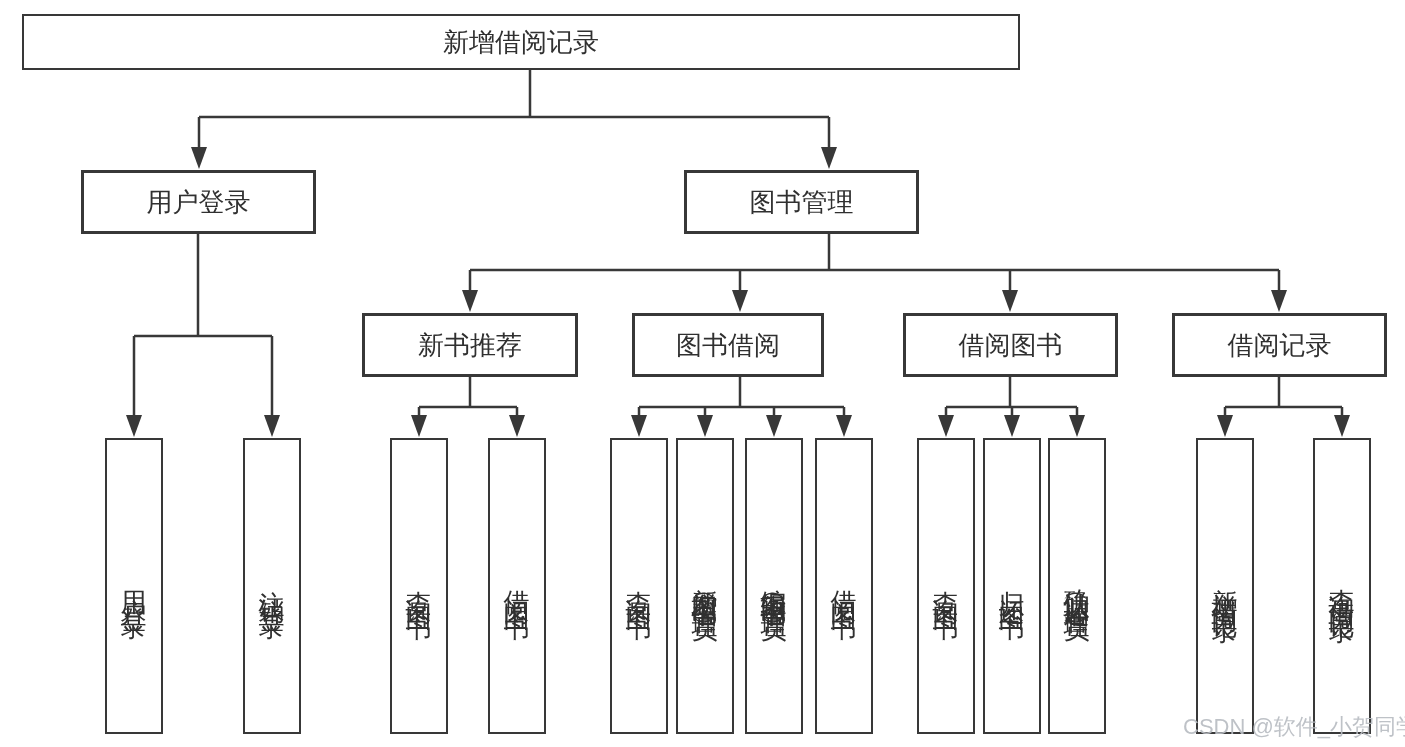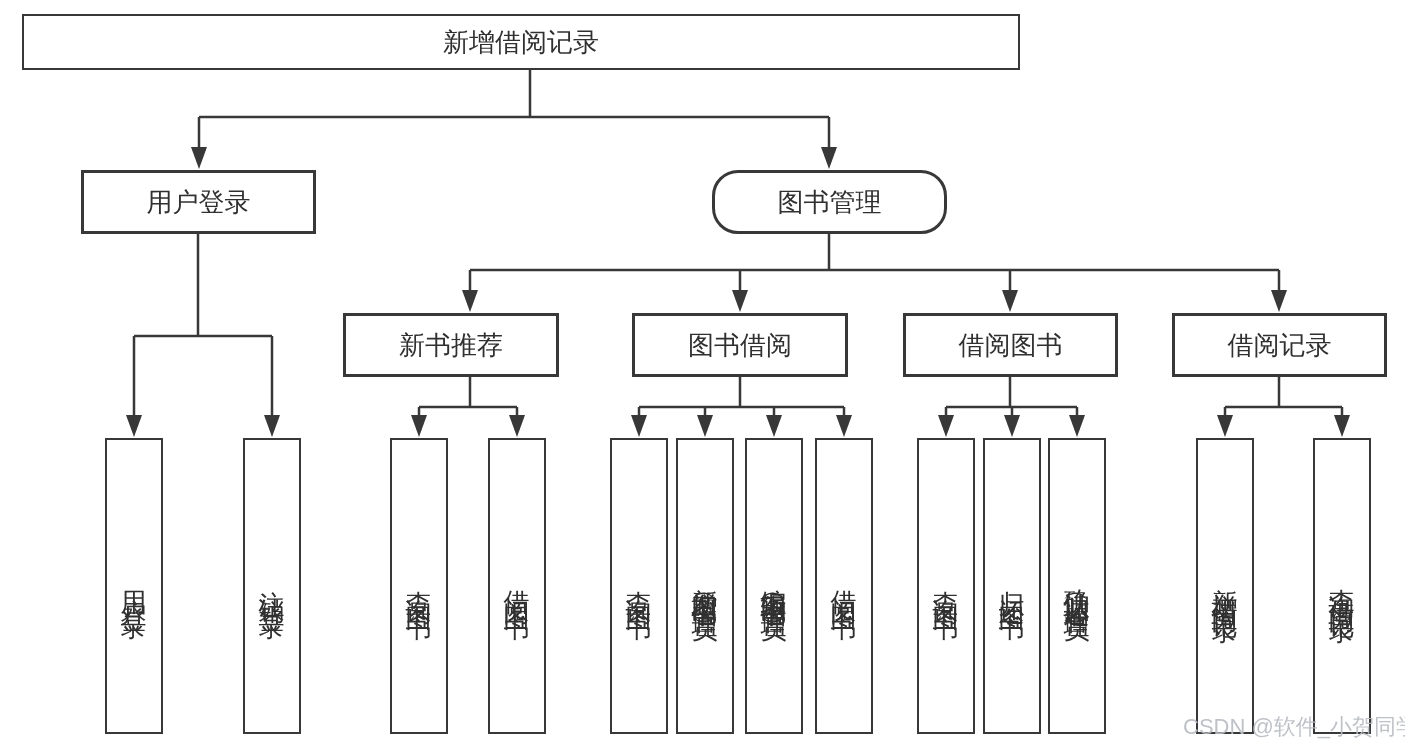--- a/index.html
+++ b/index.html
@@ -102,28 +102,28 @@
     </g>
   </svg>
 
   <div class="node root">
     <span>新增借阅记录</span>
   </div>
 
   <div class="node lvl2" style="left:81px;">
     <span>用户登录</span>
   </div>
-  <div class="node lvl2" style="left:712px;border-radius:26px;">
+  <div class="node lvl2" style="left:684px;">
     <span>图书管理</span>
   </div>
 
-  <div class="node lvl3" style="left:343px;width:216px;">
+  <div class="node lvl3" style="left:362px;width:216px;">
     <span>新书推荐</span>
   </div>
-  <div class="node lvl3" style="left:632px;width:216px;">
+  <div class="node lvl3" style="left:632px;width:192px;">
     <span>图书借阅</span>
   </div>
   <div class="node lvl3" style="left:903px;width:215px;">
     <span>借阅图书</span>
   </div>
   <div class="node lvl3" style="left:1172px;width:215px;align-items:center;">
     <span>借阅记录</span>
   </div>
 
   <div class="node leaf" style="left:105px;">

